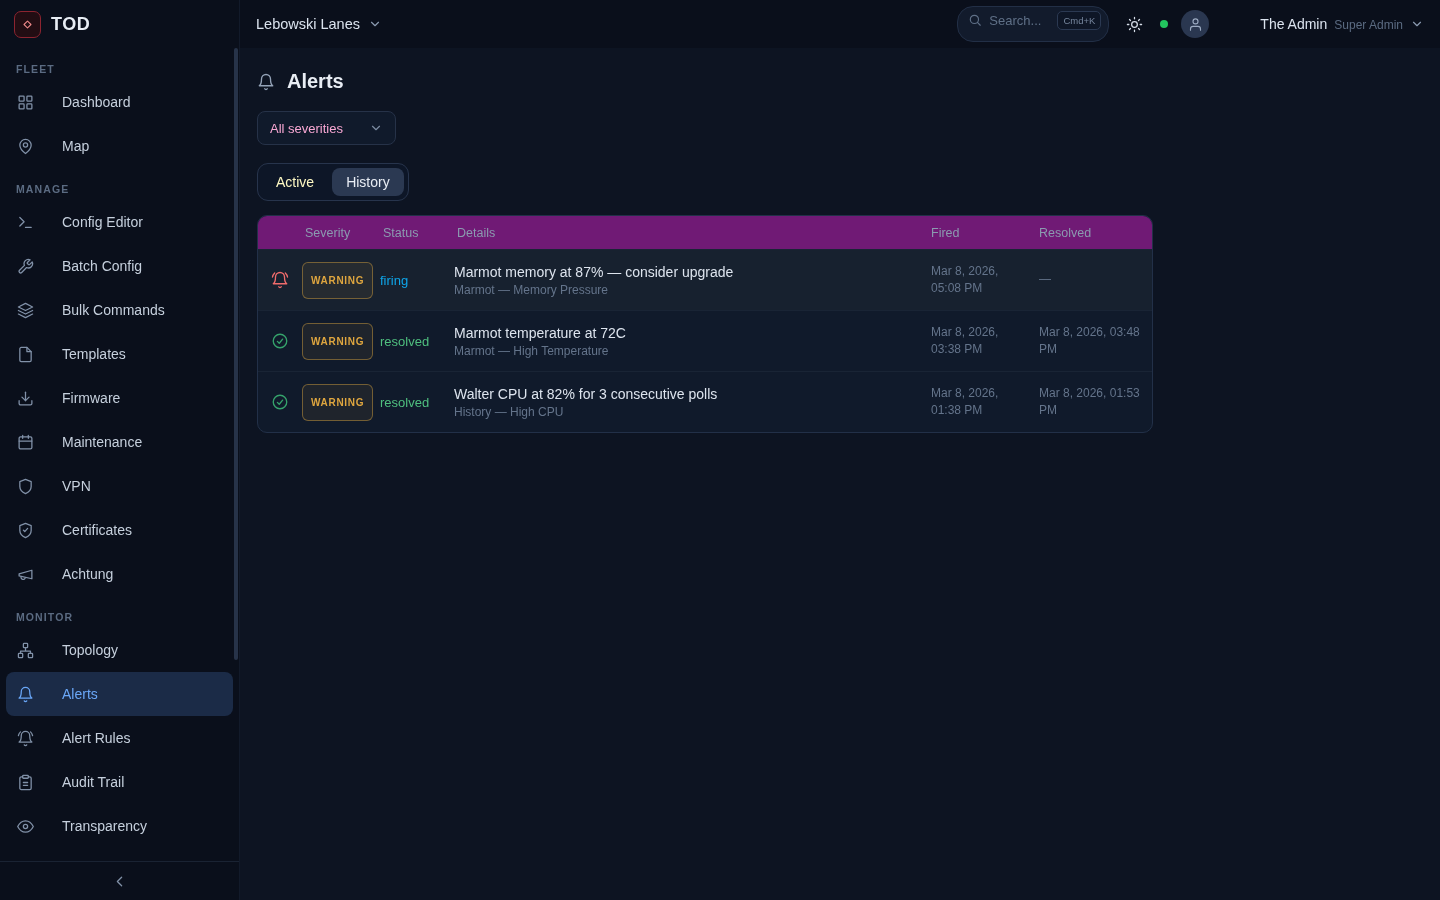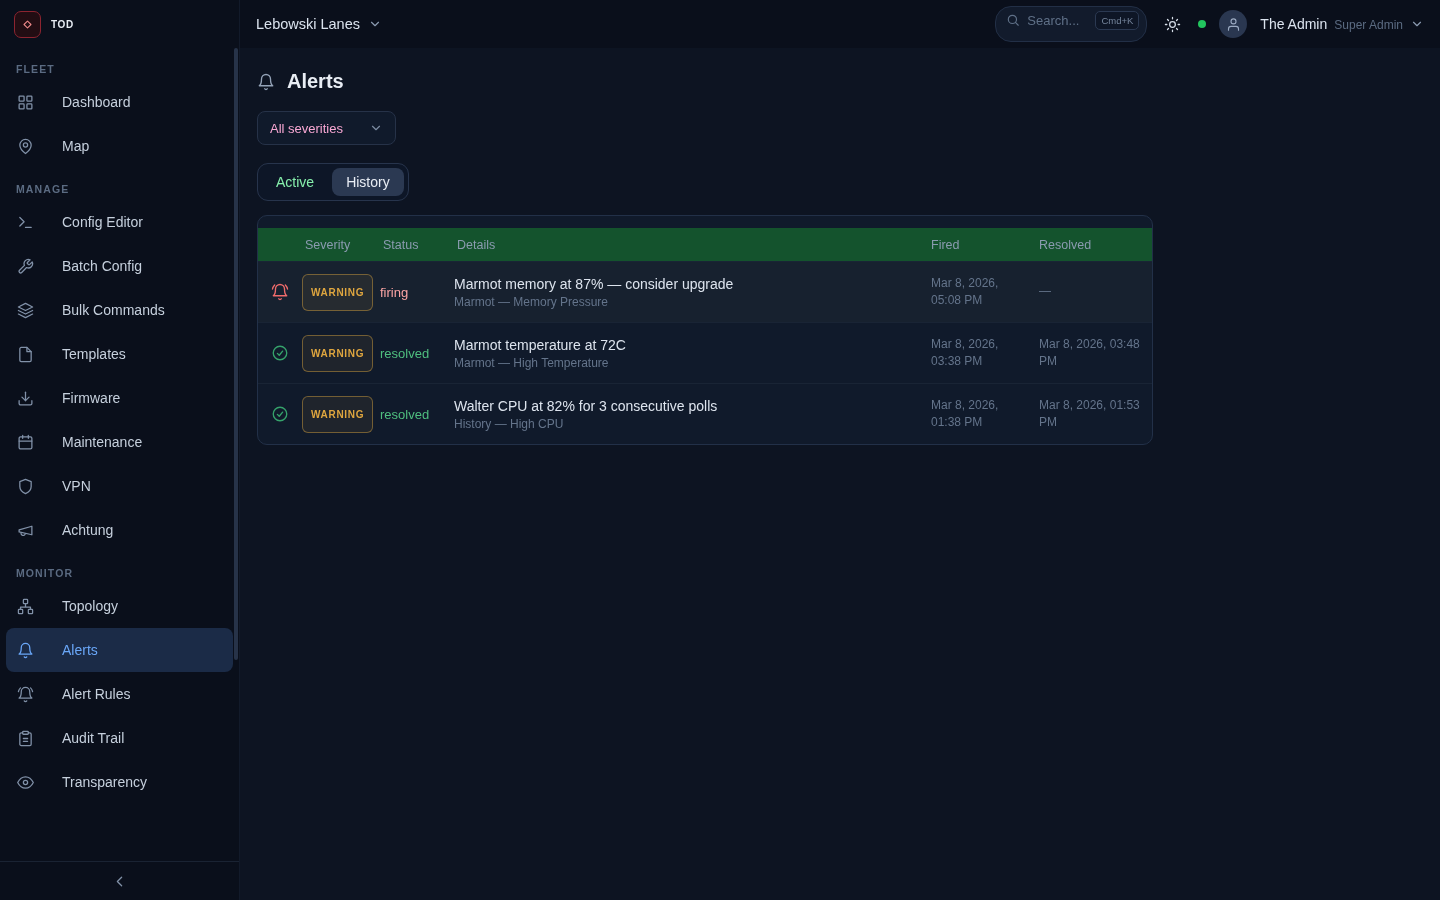--- a/index.html
+++ b/index.html
@@ -22,21 +22,21 @@
     position: relative;
     display: flex; flex-direction: column;
   }
   .logo-row { height: 48px; display: flex; align-items: center; gap: 10px; padding: 0 14px; flex: none; }
   .logo-badge {
     width: 27px; height: 27px; border-radius: 7px;
     background: #220d13; border: 1px solid #8c2430;
     display: flex; align-items: center; justify-content: center; color: #ef8a8a;
   }
   .logo-badge .ic { width: 15px; height: 15px; }
-  .logo-text { font-size: 10px; font-weight: 700; letter-spacing: 0.6px; color: #e8edf4; }
+  .logo-text { font-size: 18px; font-weight: 700; letter-spacing: 0.6px; color: #e8edf4; }
 
   .nav { flex: 1; overflow: hidden; }
   .section-label {
     padding: 15px 16px 5px; font-size: 10.5px; font-weight: 700;
     letter-spacing: 1.1px; color: #5b6b82; text-transform: uppercase;
   }
   .nav-item {
     height: 44px; display: flex; align-items: center; gap: 28px;
     margin: 0 6px; padding: 0 11px; border-radius: 8px;
     color: #c6d0dd; font-size: 14px; cursor: pointer;
@@ -82,21 +82,21 @@
     border-radius: 5px; padding: 3px 5px; background: #0e1626; white-space: nowrap;
   }
   .icon-btn { background: none; border: none; color: #d6dde8; cursor: pointer; display: flex; padding: 4px; }
   .status-dot { width: 8px; height: 8px; border-radius: 50%; background: #22c55e; flex: none; }
   .avatar {
     width: 28px; height: 28px; border-radius: 50%; background: #2a3750;
     display: flex; align-items: center; justify-content: center; color: #9cabc2; flex: none;
   }
   .avatar .ic { width: 15px; height: 15px; }
   .user-block { display: flex; align-items: baseline; gap: 7px; cursor: pointer; }
-  .user-name { font-size: 14px; color: #dbe3ee; }
+  .user-name { font-size: 14px; color: #dbe3ee; margin-left: 38px; }
   .user-role { font-size: 12px; color: #5b6b82; }
   .user-caret { color: #8b9bb0; display: flex; align-self: center; }
 
   
   .main { flex: 1; padding: 14px 17px; overflow: hidden; }
   .page-head { display: flex; align-items: center; gap: 12px; margin: 8px 0 18px; }
   .page-head .ic { color: #94a3b8; width: 18px; height: 18px; }
   .page-title { font-size: 20px; font-weight: 700; color: #e8edf4; }
 
   .select {
@@ -105,49 +105,49 @@
     background: #101a2b; border: 1px solid #263248; border-radius: 8px;
     color: #f9a8d4; font-size: 13px; cursor: pointer;
   }
   .select .ic { color: #7c8ba1; }
 
   .tabs {
     display: inline-flex; gap: 4px; padding: 4px; margin-bottom: 14px;
     border: 1px solid #27344c; border-radius: 11px; background: #0d1627;
   }
   .tab {
-    padding: 6px 14px; font-size: 14px; color: #86efac;
+    padding: 6px 14px; font-size: 14px; color: #fef9c3;
     background: transparent; border: none; border-radius: 8px; cursor: pointer;
     font-family: "Liberation Sans", sans-serif;
   }
   .tab.active { background: #2b3952; color: #e8edf4; }
 
   
   .alerts-table {
     width: 896px; border: 1px solid #223048; border-radius: 10px;
     overflow: hidden; background: #101a2b;
   }
   .tgrid { display: grid; grid-template-columns: 44px 78px 74px 1fr 108px 122px; align-items: center; }
-  .thead { background: #14532d; height: 33px; font-size: 12.5px; color: #8b9bb0; margin-top: 12px; }
+  .thead { background: #701a75; height: 33px; font-size: 12.5px; color: #8b9bb0; }
   .thead > div { padding-left: 3px; }
   .thead .th-fired, .thead .th-resolved { padding-left: 9px; }
   .trow { min-height: 61px; border-top: 1px solid #192435; cursor: pointer; }
   .trow.highlight { background: #17212f; }
   .cell-icon { display: flex; justify-content: center; }
   .cell-icon .ic { width: 18px; height: 18px; }
   .icon-firing { color: #ef6b6b; }
   .icon-resolved { color: #35a26b; }
   .badge {
     display: inline-block; font-size: 10px; font-weight: 700; letter-spacing: 0.7px;
     color: #dfa63f; background: rgba(217,164,64,0.08);
     border: 1px solid rgba(217,164,64,0.45); border-radius: 6px;
     padding: 12px 8px;
   }
   .status { font-size: 13px; }
-  .status.firing { color: #fca5a5; }
+  .status.firing { color: #0ea5e9; }
   .status.resolved { color: #4fbf7f; }
   .cell-details { padding-right: 12px; }
   .alert-title { font-size: 14px; color: #dde4ee; margin-bottom: 3px; }
   .alert-sub { font-size: 12px; color: #64748b; }
   .cell-date { font-size: 12px; color: #64748b; line-height: 1.45; padding: 0 10px 0 9px; }
 </style>
 </head>
 <body>
 
 <aside class="sidebar">
@@ -245,20 +245,29 @@
         </span>
       <span>Maintenance</span>
     </div>
     <div class="nav-item">
       <span class="ic">
           <svg viewBox="0 0 24 24" fill="none" stroke="currentColor" stroke-width="1.8" stroke-linecap="round" stroke-linejoin="round">
             <path d="M12 22s8-3.5 8-10V5l-8-3-8 3v7c0 6.5 8 10 8 10z"></path>
           </svg>
         </span>
       <span>VPN</span>
+    </div>
+    <div class="nav-item">
+      <span class="ic">
+          <svg viewBox="0 0 24 24" fill="none" stroke="currentColor" stroke-width="1.8" stroke-linecap="round" stroke-linejoin="round">
+            <path d="M12 22s8-3.5 8-10V5l-8-3-8 3v7c0 6.5 8 10 8 10z"></path>
+            <path d="m9 11.5 2 2 4-4.5"></path>
+          </svg>
+        </span>
+      <span>Certificates</span>
     </div>
     <div class="nav-item">
       <span class="ic">
           <svg viewBox="0 0 24 24" fill="none" stroke="currentColor" stroke-width="1.8" stroke-linecap="round" stroke-linejoin="round">
             <path d="m3 11 18-5v12L3 14v-3z"></path>
             <path d="M11.6 16.8a3 3 0 1 1-5.8-1.6"></path>
           </svg>
         </span>
       <span>Achtung</span>
     </div>

